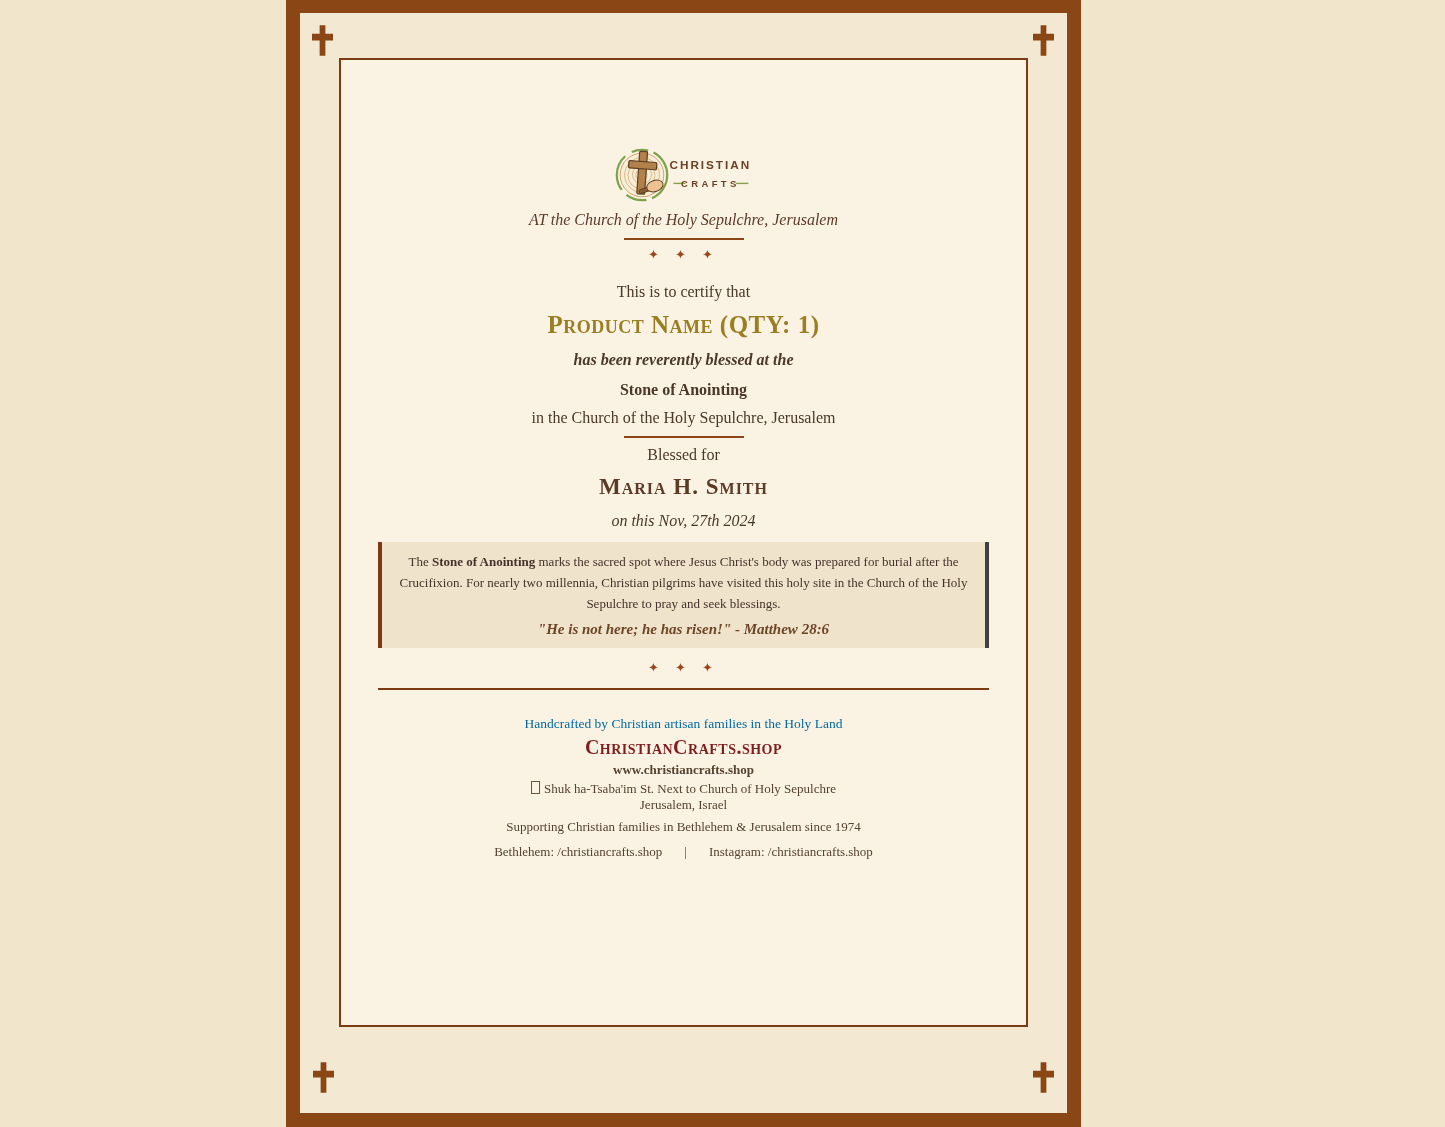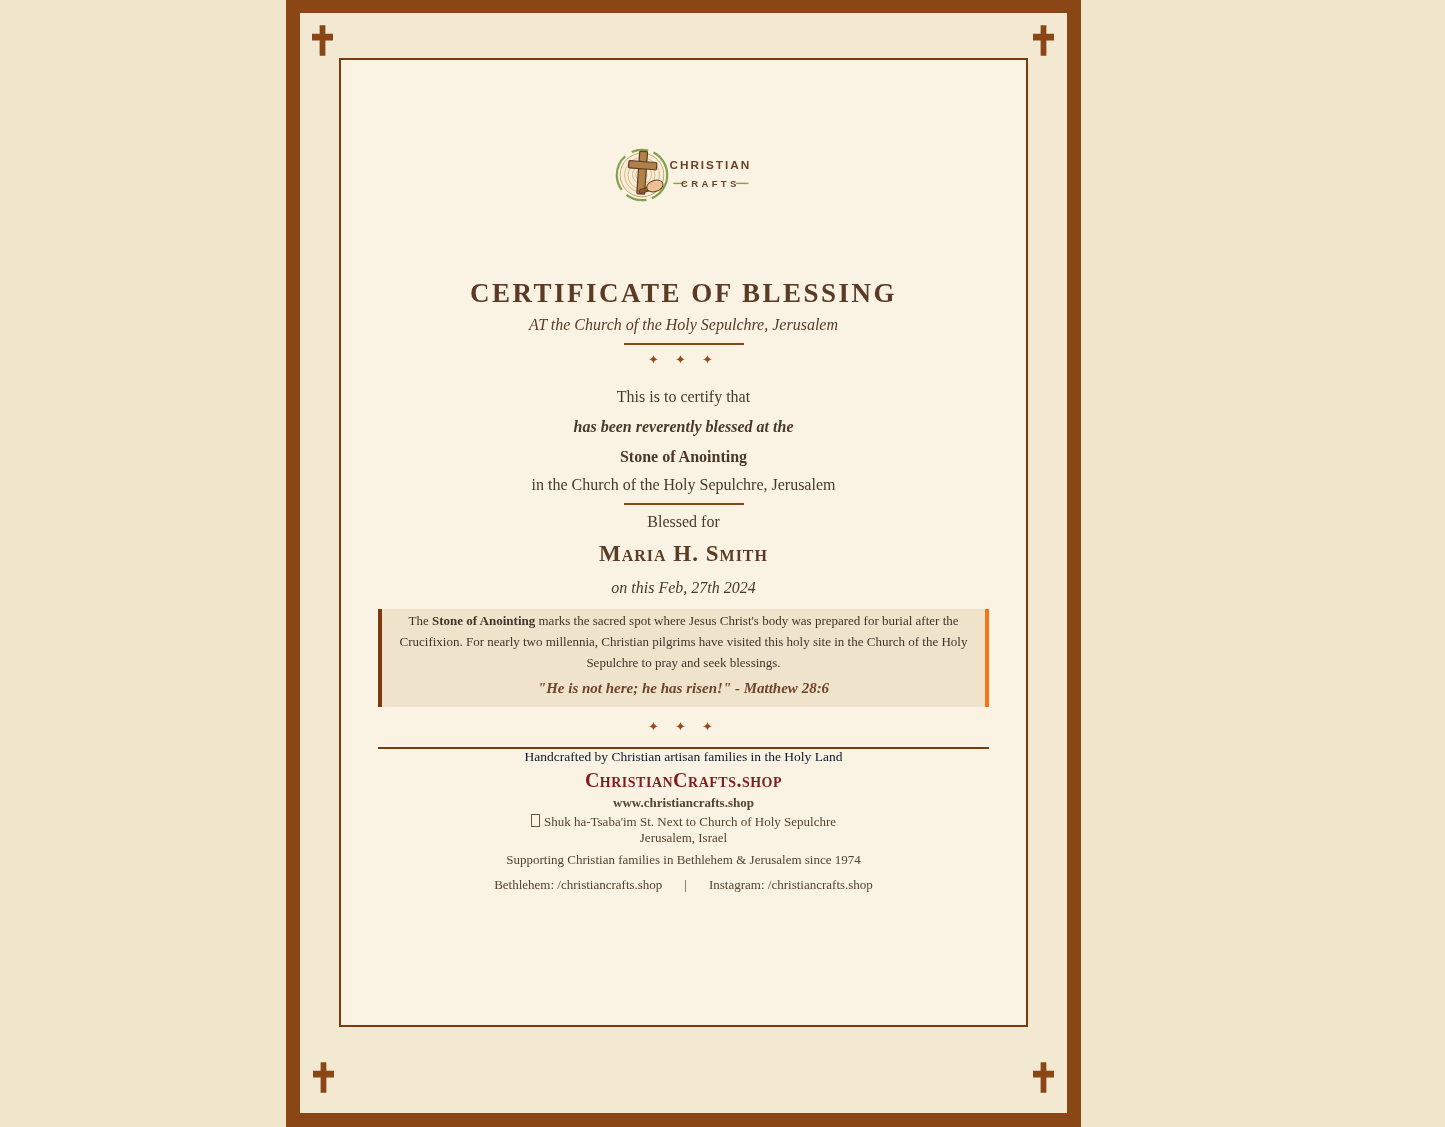--- a/index.html
+++ b/index.html
@@ -92,43 +92,43 @@
     color: #5b3a26;
   }
   .date-line { margin-top: 12px; font-size: 16px; font-style: italic; }
 
   .info-box {
     margin-top: 12px;
     box-sizing: border-box;
     width: 611px;
     background: #efe3cb;
     border-left: 4px solid #7a3b10;
-    border-right: 4px solid #f97316;
-    padding: 2px 16px 10px;
+    border-right: 4px solid #404040;
+    padding: 10px 16px 10px;
   }
   .info-text {
     font-size: 13px;
     line-height: 1.6;
     color: #44332a;
   }
   .info-quote {
     margin-top: 7px;
     font-size: 15px;
     font-weight: bold; font-style: italic;
     color: #6e4526;
   }
 
   .long-rule {
     margin-top: 13px;
     width: 611px; height: 0;
     border-top: 2px solid #7a3b10;
   }
   .ornament.second { margin-top: 12px; }
 
-  .handcrafted-line { margin-top: 0; font-size: 13.5px; color: #0f172a; }
+  .handcrafted-line { margin-top: 26px; font-size: 13.5px; color: #0369a1; }
   .brand-name {
     margin-top: 4px;
     font-variant: small-caps;
     font-weight: bold;
     font-size: 20px;
     letter-spacing: 0.5px;
     color: #7f1d1d;
   }
   .website-line { margin-top: 3px; font-size: 13px; font-weight: bold; color: #55422f; }
   .address-line1 { margin-top: 3px; font-size: 13px; color: #55422f; }
@@ -192,33 +192,33 @@
               <ellipse cx="74" cy="72" rx="15" ry="10" fill="#eec193" stroke="#5f4026" stroke-width="1.8"></ellipse>
             </g>
           </g>
           <text x="172" y="40" text-anchor="middle" font-family="Liberation Sans, sans-serif" font-size="21" font-weight="bold" letter-spacing="3.5" fill="#6b4226">CHRISTIAN</text>
           <line x1="106" y1="65" x2="128" y2="65" stroke="#8aa04e" stroke-width="2.5"></line>
           <text x="172" y="72" text-anchor="middle" font-family="Liberation Sans, sans-serif" font-size="17" font-weight="bold" letter-spacing="6" fill="#6b4226">CRAFTS</text>
           <line x1="218" y1="65" x2="240" y2="65" stroke="#8aa04e" stroke-width="2.5"></line>
         </svg>
       </div>
 
-      <div class="title">CERTIFICATE OF BLESSING</div>
       <div class="subtitle">AT the Church of the Holy Sepulchre, Jerusalem</div>
       <div class="divider"></div>
       <div class="ornament">✦ ✦ ✦</div>
 
       <div class="certify-line">This is to certify that</div>
+      <div class="product-name">Product Name (QTY: 1)</div>
       <div class="blessed-at-line">has been reverently blessed at the</div>
       <div class="place-name">Stone of Anointing</div>
       <div class="church-line">in the Church of the Holy Sepulchre, Jerusalem</div>
       <div class="divider"></div>
       <div class="blessed-for-label">Blessed for</div>
       <div class="recipient-name">Maria H. Smith</div>
-      <div class="date-line">on this Feb, 27th 2024</div>
+      <div class="date-line">on this Nov, 27th 2024</div>
 
       <div class="info-box">
         <div class="info-text"><span>The </span><b>Stone of Anointing</b><span> marks the sacred spot where Jesus Christ's body was prepared for burial after the Crucifixion. For nearly two millennia, Christian pilgrims have visited this holy site in the Church of the Holy Sepulchre to pray and seek blessings.</span></div>
         <div class="info-quote">"He is not here; he has risen!" - Matthew 28:6</div>
       </div>
 
       <div class="ornament second">✦ ✦ ✦</div>
       <div class="long-rule"></div>
 
       <div class="handcrafted-line">Handcrafted by Christian artisan families in the Holy Land</div>

